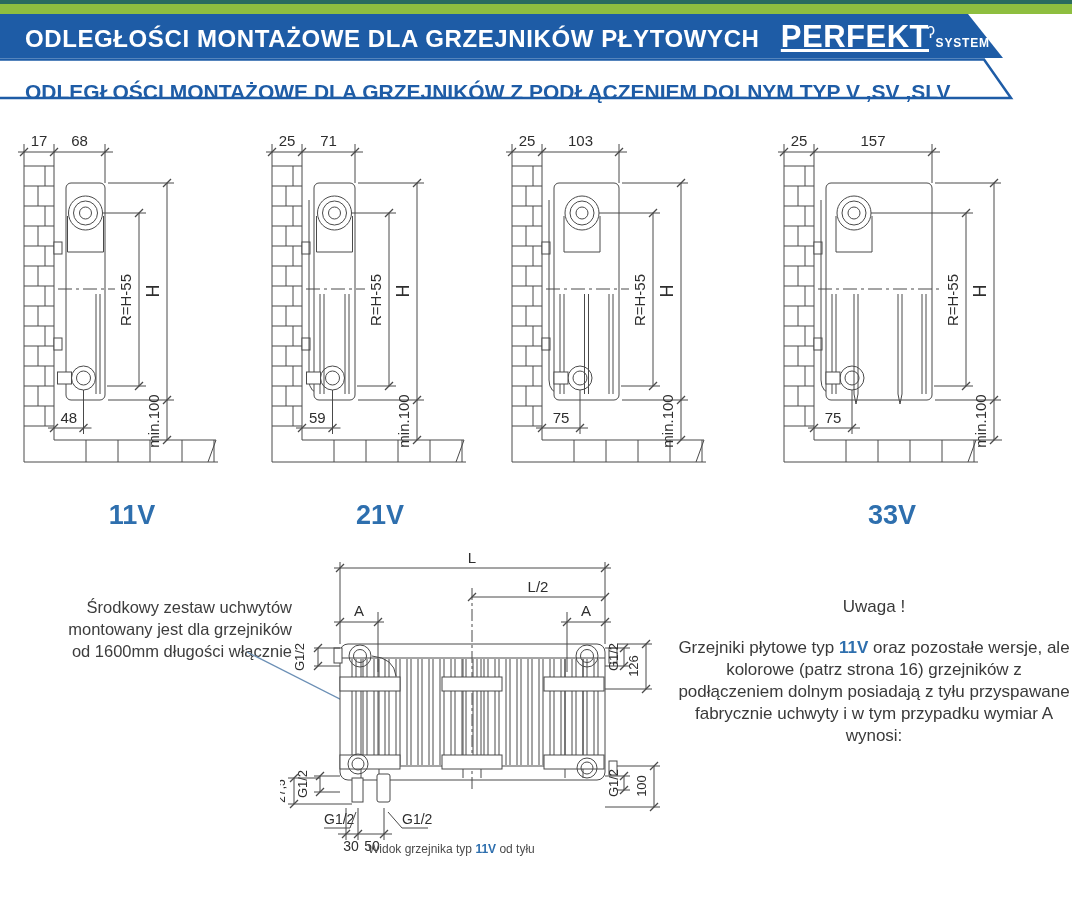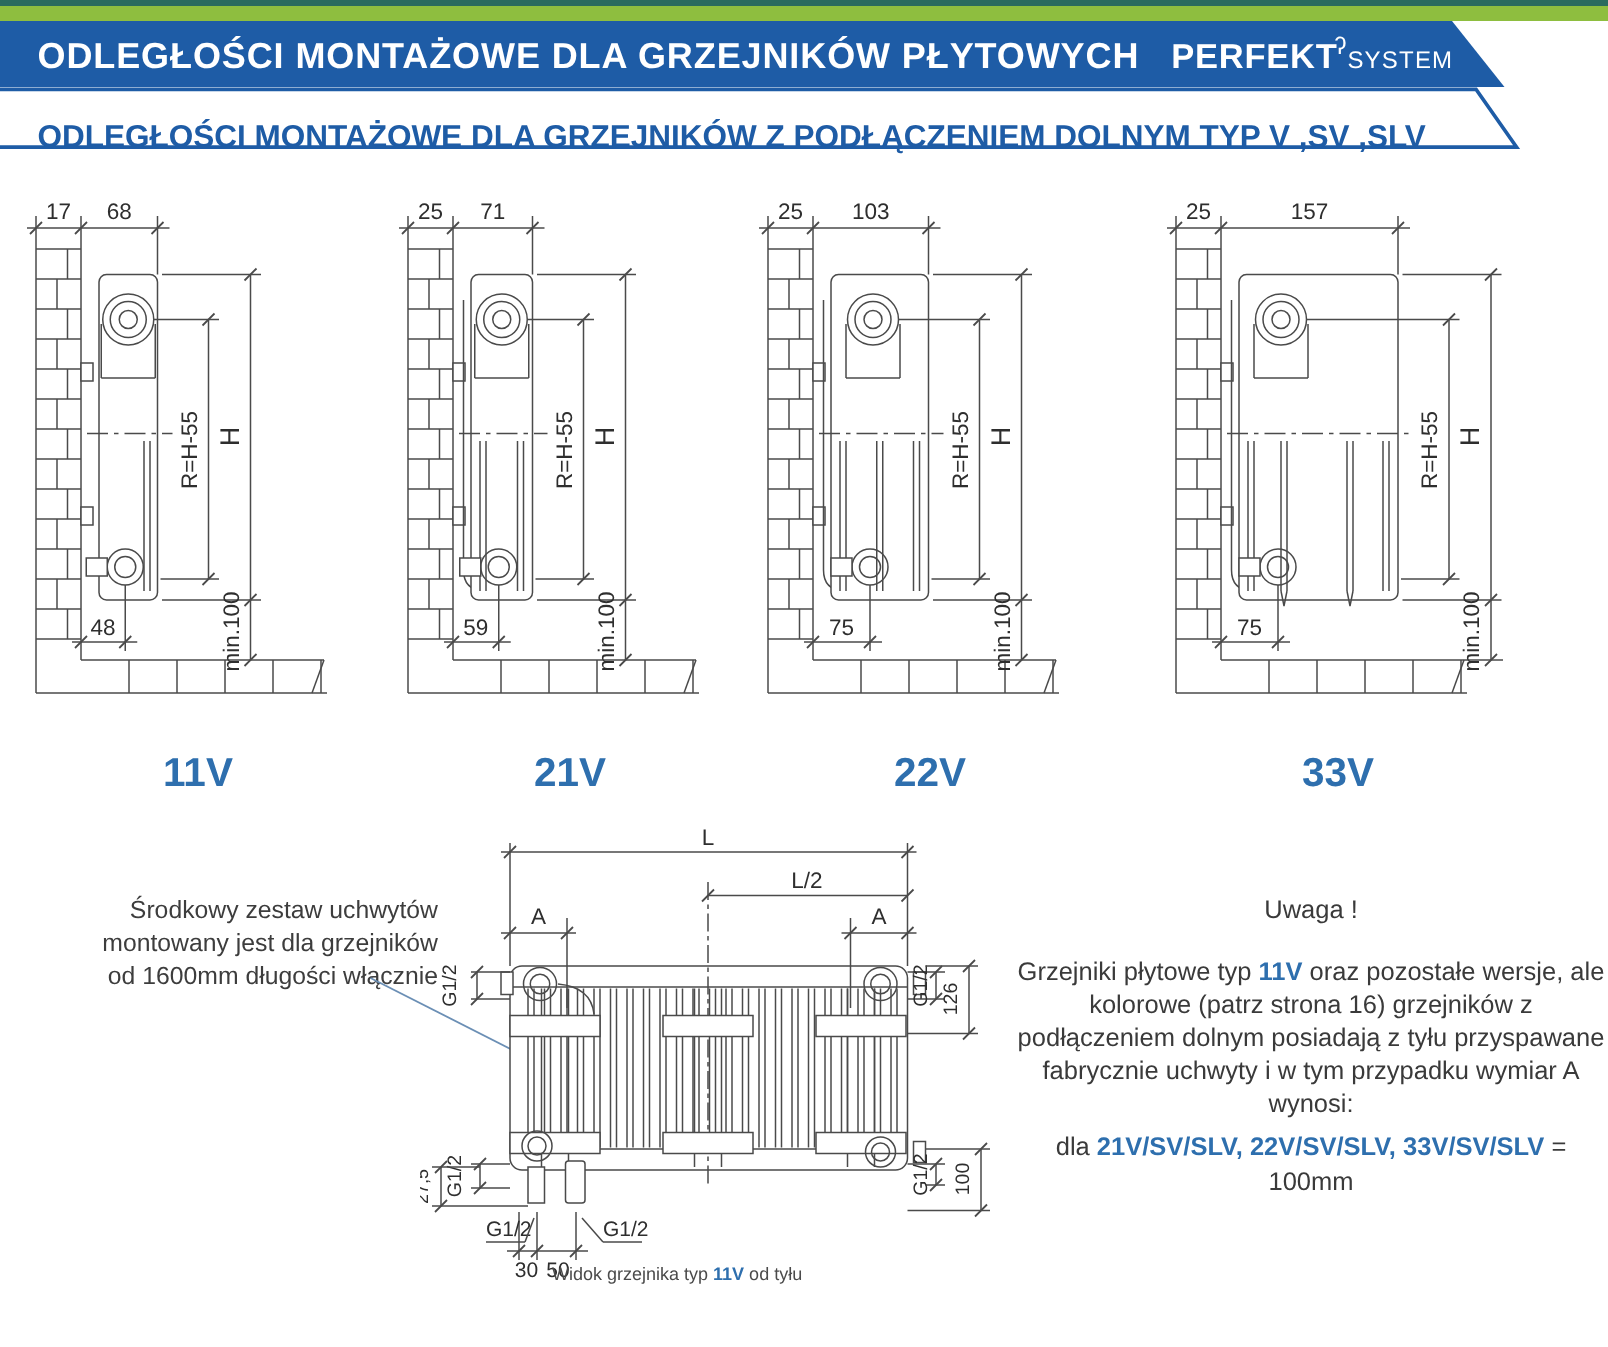--- a/index.html
+++ b/index.html
@@ -8,23 +8,23 @@
   }
   html,body{margin:0;padding:0;}
   body{font-family:"Liberation Sans","DejaVu Sans",sans-serif;background:#e9e9e9;}
   .page{position:relative;width:1072px;height:898px;background:#ffffff;overflow:hidden;margin:0 auto;}
   .strip-dark{position:absolute;left:0;top:0;width:100%;height:4px;background:var(--dark-strip);}
   .strip-green{position:absolute;left:0;top:4px;width:100%;height:10px;background:var(--green);}
   .banner-blue{position:absolute;left:0;top:14px;width:1072px;height:44px;}
   .banner-title{position:absolute;left:25px;top:14px;height:44px;line-height:46px;color:#fff;
     font-size:24px;font-weight:700;letter-spacing:0.6px;white-space:nowrap;}
   .logo{display:inline-block;margin-left:14px;}
-  .logo-brand{font-size:23px;font-weight:800;letter-spacing:0.5px;}
+  .logo-brand{font-size:31px;font-weight:800;letter-spacing:0.5px;text-decoration:underline;}
   .logo-mark{font-size:16px;font-weight:400;position:relative;top:-9px;margin-left:-2px;}
-  .logo-sub{font-size:16px;font-weight:400;letter-spacing:0.8px;}
+  .logo-sub{font-size:12px;font-weight:700;letter-spacing:0.8px;}
   .banner-sub{position:absolute;left:0;top:58px;width:1072px;height:42px;}
   .subtitle-text{position:absolute;left:25px;top:72px;height:22px;line-height:40px;color:var(--blue);
     font-size:21px;font-weight:700;white-space:nowrap;}
   .shape-blue{fill:var(--blue);}
   .shape-sub{fill:#ffffff;stroke:var(--blue);stroke-width:2.5;}
   .diagrams{position:absolute;left:0;top:128px;width:1072px;height:420px;}
   .side{position:absolute;top:0;width:260px;height:370px;}
   #side0{left:2px;} #side1{left:250px;} #side2{left:490px;} #side3{left:762px;}
   .dlabel{position:absolute;top:372px;width:260px;text-align:center;color:var(--blue-text);
     font-size:27px;font-weight:700;}
@@ -415,21 +415,20 @@
         <line x1="200" y1="262" x2="208" y2="254" stroke="#4a4a4a" stroke-width="1.2"></line>
         <text x="196" y="172" font-size="15" text-anchor="middle" transform="rotate(-90 196 172)">R=H-55</text>
         <line x1="90" y1="282" x2="90" y2="306" stroke="#4a4a4a" stroke-width="1"></line>
         <line x1="46" y1="300" x2="98" y2="300" stroke="#4a4a4a" stroke-width="1"></line>
         <line x1="48" y1="304" x2="56" y2="296" stroke="#4a4a4a" stroke-width="1.2"></line>
         <line x1="86" y1="304" x2="94" y2="296" stroke="#4a4a4a" stroke-width="1.2"></line>
         <text x="71" y="295" font-size="15" text-anchor="middle">75</text>
       </svg>
     <div id="dlabel0" class="dlabel">11V</div>
     <div id="dlabel1" class="dlabel">21V</div>
-    <div id="dlabel2" class="dlabel">22V</div>
     <div id="dlabel3" class="dlabel">33V</div>
   </div>
 
   <div class="side-note">Środkowy zestaw uchwytów
 montowany jest dla grzejników
 od 1600mm długości włącznie</div>
 
   <svg class="leader" viewBox="0 0 240 130">
     <line x1="7" y1="7" x2="232" y2="121" stroke="#6b8fb5" stroke-width="1.2"></line>
   </svg>
@@ -587,16 +586,15 @@
       <line x1="70" y1="276" x2="76" y2="260" stroke="#4a4a4a" stroke-width="1"></line>
       <text x="122" y="272" font-size="14" text-anchor="start">G1/2</text>
       <line x1="122" y1="276" x2="148" y2="276" stroke="#4a4a4a" stroke-width="1"></line>
       <line x1="122" y1="276" x2="108" y2="260" stroke="#4a4a4a" stroke-width="1"></line>
     </svg>
   <div class="rear-caption"><span>Widok grzejnika typ </span><span class="blue-run">11V</span><span> od tyłu</span></div>
 
   <div class="notes">
     <p class="notes-heading">Uwaga !</p>
     <p class="notes-para"><span>Grzejniki płytowe typ </span><span class="blue-run">11V</span><span> oraz pozostałe wersje, ale kolorowe (patrz strona 16) grzejników z podłączeniem dolnym posiadają z tyłu przyspawane fabrycznie uchwyty i w tym przypadku wymiar A wynosi:</span></p>
-    <p class="notes-line"><span>dla </span><span class="blue-run">21V/SV/SLV, 22V/SV/SLV, 33V/SV/SLV</span><span> = 100mm</span></p>
   </div>
 
 </div>
 
 </body></html>

